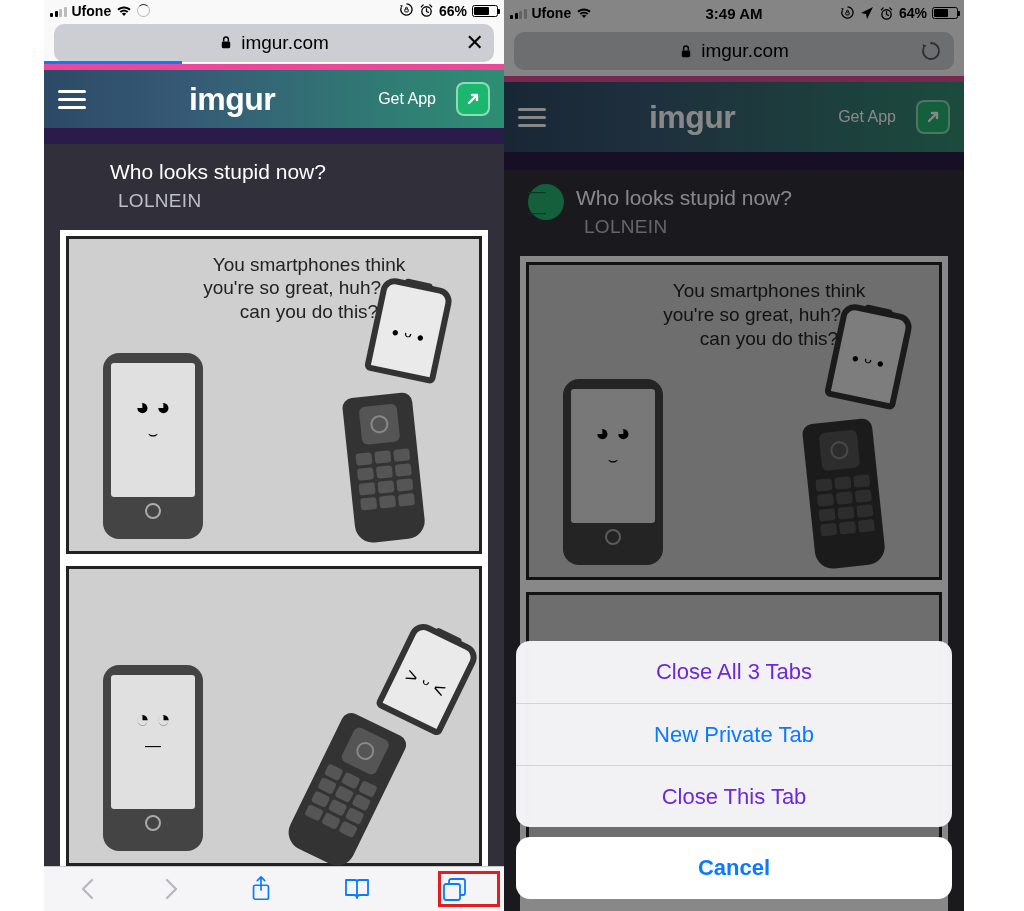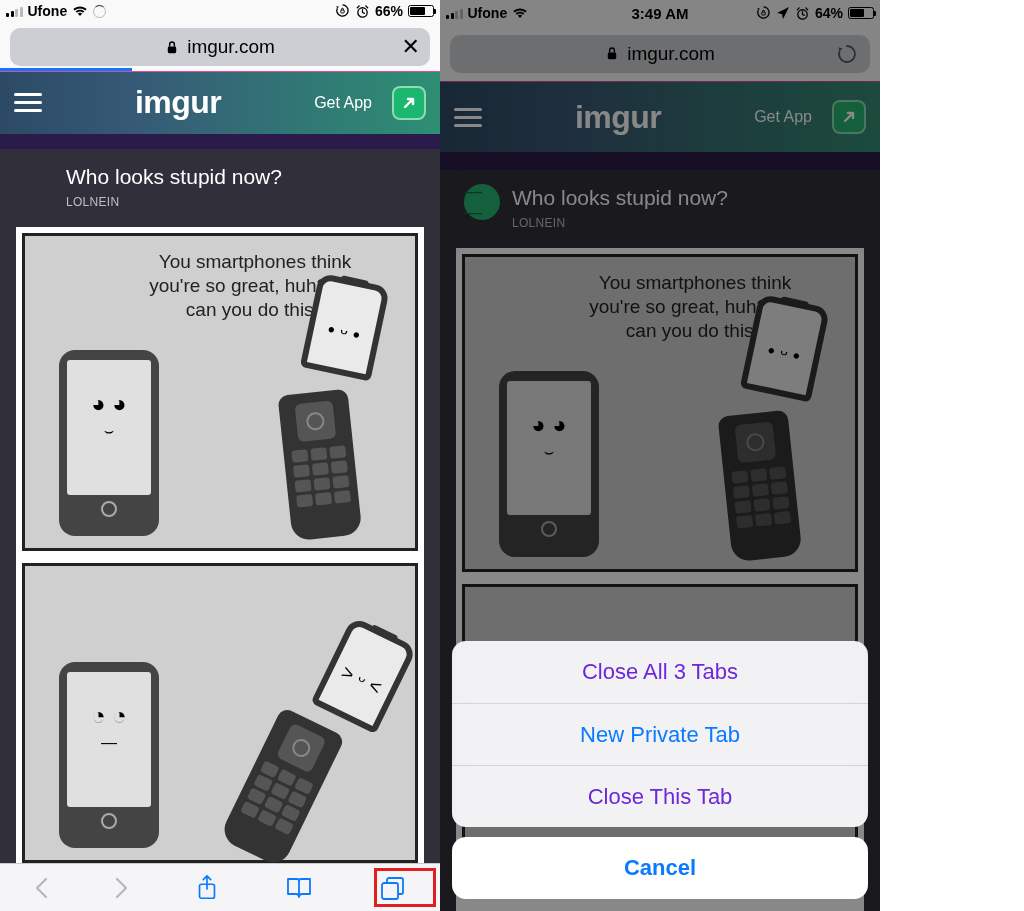--- a/index.html
+++ b/index.html
@@ -1,50 +1,50 @@
 <!DOCTYPE html>
 <html><head>
 <meta charset="utf-8">
 <style>
   * { box-sizing: border-box; margin: 0; padding: 0; }
   html, body { width: 1024px; height: 911px; overflow: hidden; font-family: -apple-system, Helvetica, Arial, sans-serif; background: #fff; }
-  .wrap { display: flex; width: 880px; height: 911px; }
+  .wrap { display: flex; width: 964px; height: 911px; padding-left: 44px; }
   .phone { width: 512px; height: 911px; position: relative; display: flex; flex-direction: column; overflow: hidden; }
   
   .statusbar { height: 26px; background: #f9f9f9; display: flex; align-items: center; justify-content: space-between; padding: 0 6px; font-size: 14px; font-weight: 600; color: #000; }
   .sb-left, .sb-right { display: flex; align-items: center; gap: 5px; }
   .sb-center { position: absolute; left: 0; right: 0; text-align: center; pointer-events: none; font-size: 15px; }
   .sig { display: inline-flex; align-items: flex-end; gap: 1.5px; height: 12px; }
   .sig span { width: 3px; background: #bbb; border-radius: 1px; }
   .sig span.on { background: #000; }
   .sig span:nth-child(1){height:4px}.sig span:nth-child(2){height:6px}.sig span:nth-child(3){height:8px}.sig span:nth-child(4){height:10px}
   .wifi { display:inline-block; }
   .spin { width:13px;height:13px;border:1.5px solid #bbb;border-top-color:#333;border-radius:50%; }
   .batt { width: 26px; height: 12px; border: 1.2px solid #000; border-radius: 2.5px; position: relative; display:inline-flex; align-items:center; padding:1px; }
   .batt::after { content:""; position:absolute; right:-3px; top:3px; width:2px; height:5px; background:#000; border-radius:0 1px 1px 0; }
   .batt i { display:block; height:100%; background:#000; border-radius:1px; }
   
-  .addressbar { height: 56px; background: #f9f9f9; border-bottom: 1px solid #ec4899; display:flex; align-items:center; padding: 0 10px; position:relative; }
+  .addressbar { height: 56px; background: #f9f9f9; border-bottom: 6px solid #ec4899; display:flex; align-items:center; padding: 0 10px; position:relative; }
   .urlfield { flex:1; height:38px; background:#ccced3; border-radius:10px; display:flex; align-items:center; justify-content:center; gap:8px; position:relative; color:#000; font-size:19px; }
   .urlfield .clear { position:absolute; right:10px; font-size:22px; font-weight:300; }
   .progress { position:absolute; left:0; bottom:0; height:3px; background:#0a7aff; }
   
   .imgurhdr { height:70px; background: linear-gradient(90deg, #2c4a66 0%, #365976 30%, #2d8f73 100%); display:flex; align-items:center; padding:0 14px; justify-content:space-between; color:#fff; }
   .hamb { width:28px; display:flex; flex-direction:column; gap:5px; }
   .hamb span { height:3px; background:#fff; border-radius:2px; }
   .imgurlogo { font-weight:800; font-size:32px; letter-spacing:-0.5px; }
   .getapp { display:flex; align-items:center; gap:20px; font-size:16px; font-weight:500; }
   .appicon { width:34px;height:34px;background:#1bb76e;border-radius:8px;display:flex;align-items:center;justify-content:center;color:#fff;font-size:20px; border:2px solid rgba(255,255,255,.5); transform:rotate(0deg); }
   
   .purplestrip { height:18px; background:#2a1b4a; }
   
   .post { flex:1; display:flex; flex-direction:column; background:#302f3a; }
   .postcard { margin: 0 16px; background:#302f3a; border-radius:6px; padding: 16px 50px 18px 50px; color:#fff; position:relative; }
   .posttitle { font-size:21px; font-weight:400; margin-bottom:6px; }
-  .postauthor { font-size:12px; text-transform:uppercase; color:#bfbfc6; letter-spacing:.3px; }
+  .postauthor { font-size:19px; text-transform:uppercase; color:#bfbfc6; letter-spacing:.3px;margin-left:8px; }
   .avatar { width:36px;height:36px;border-radius:50%;background:#1bb76e;position:absolute;left:8px;top:14px;display:flex;align-items:center;justify-content:center;color:#0d6641;font-size:18px; }
   .comicwrap { flex:1; background:#fff; margin:0 16px; display:flex; flex-direction:column; gap:12px; padding:6px 0 0 0; overflow:hidden; }
   .panel { background:#cfcfcf; border:3px solid #222; position:relative; margin:0 6px; }
   .panel.p1 { height:318px; }
   .panel.p2 { height:300px; }
   .speech { position:absolute; top:14px; left:120px; right:50px; text-align:center; font-size:19px; line-height:1.25; font-family: "Comic Sans MS", cursive, sans-serif; color:#222; }
   .smartphone { position:absolute; bottom:12px; left:34px; width:100px; height:186px; background:#444; border-radius:16px; padding:10px 8px 18px 8px; }
   .smartphone .screen { width:100%; height:85%; background:#e0e0e0; border-radius:3px; position:relative; }
   .smartphone .screen .eyes { position:absolute; top:30px; left:0; right:0; text-align:center; font-size:24px; }
   .smartphone .screen .mouth { position:absolute; top:62px; left:0; right:0; text-align:center; font-size:16px; }

